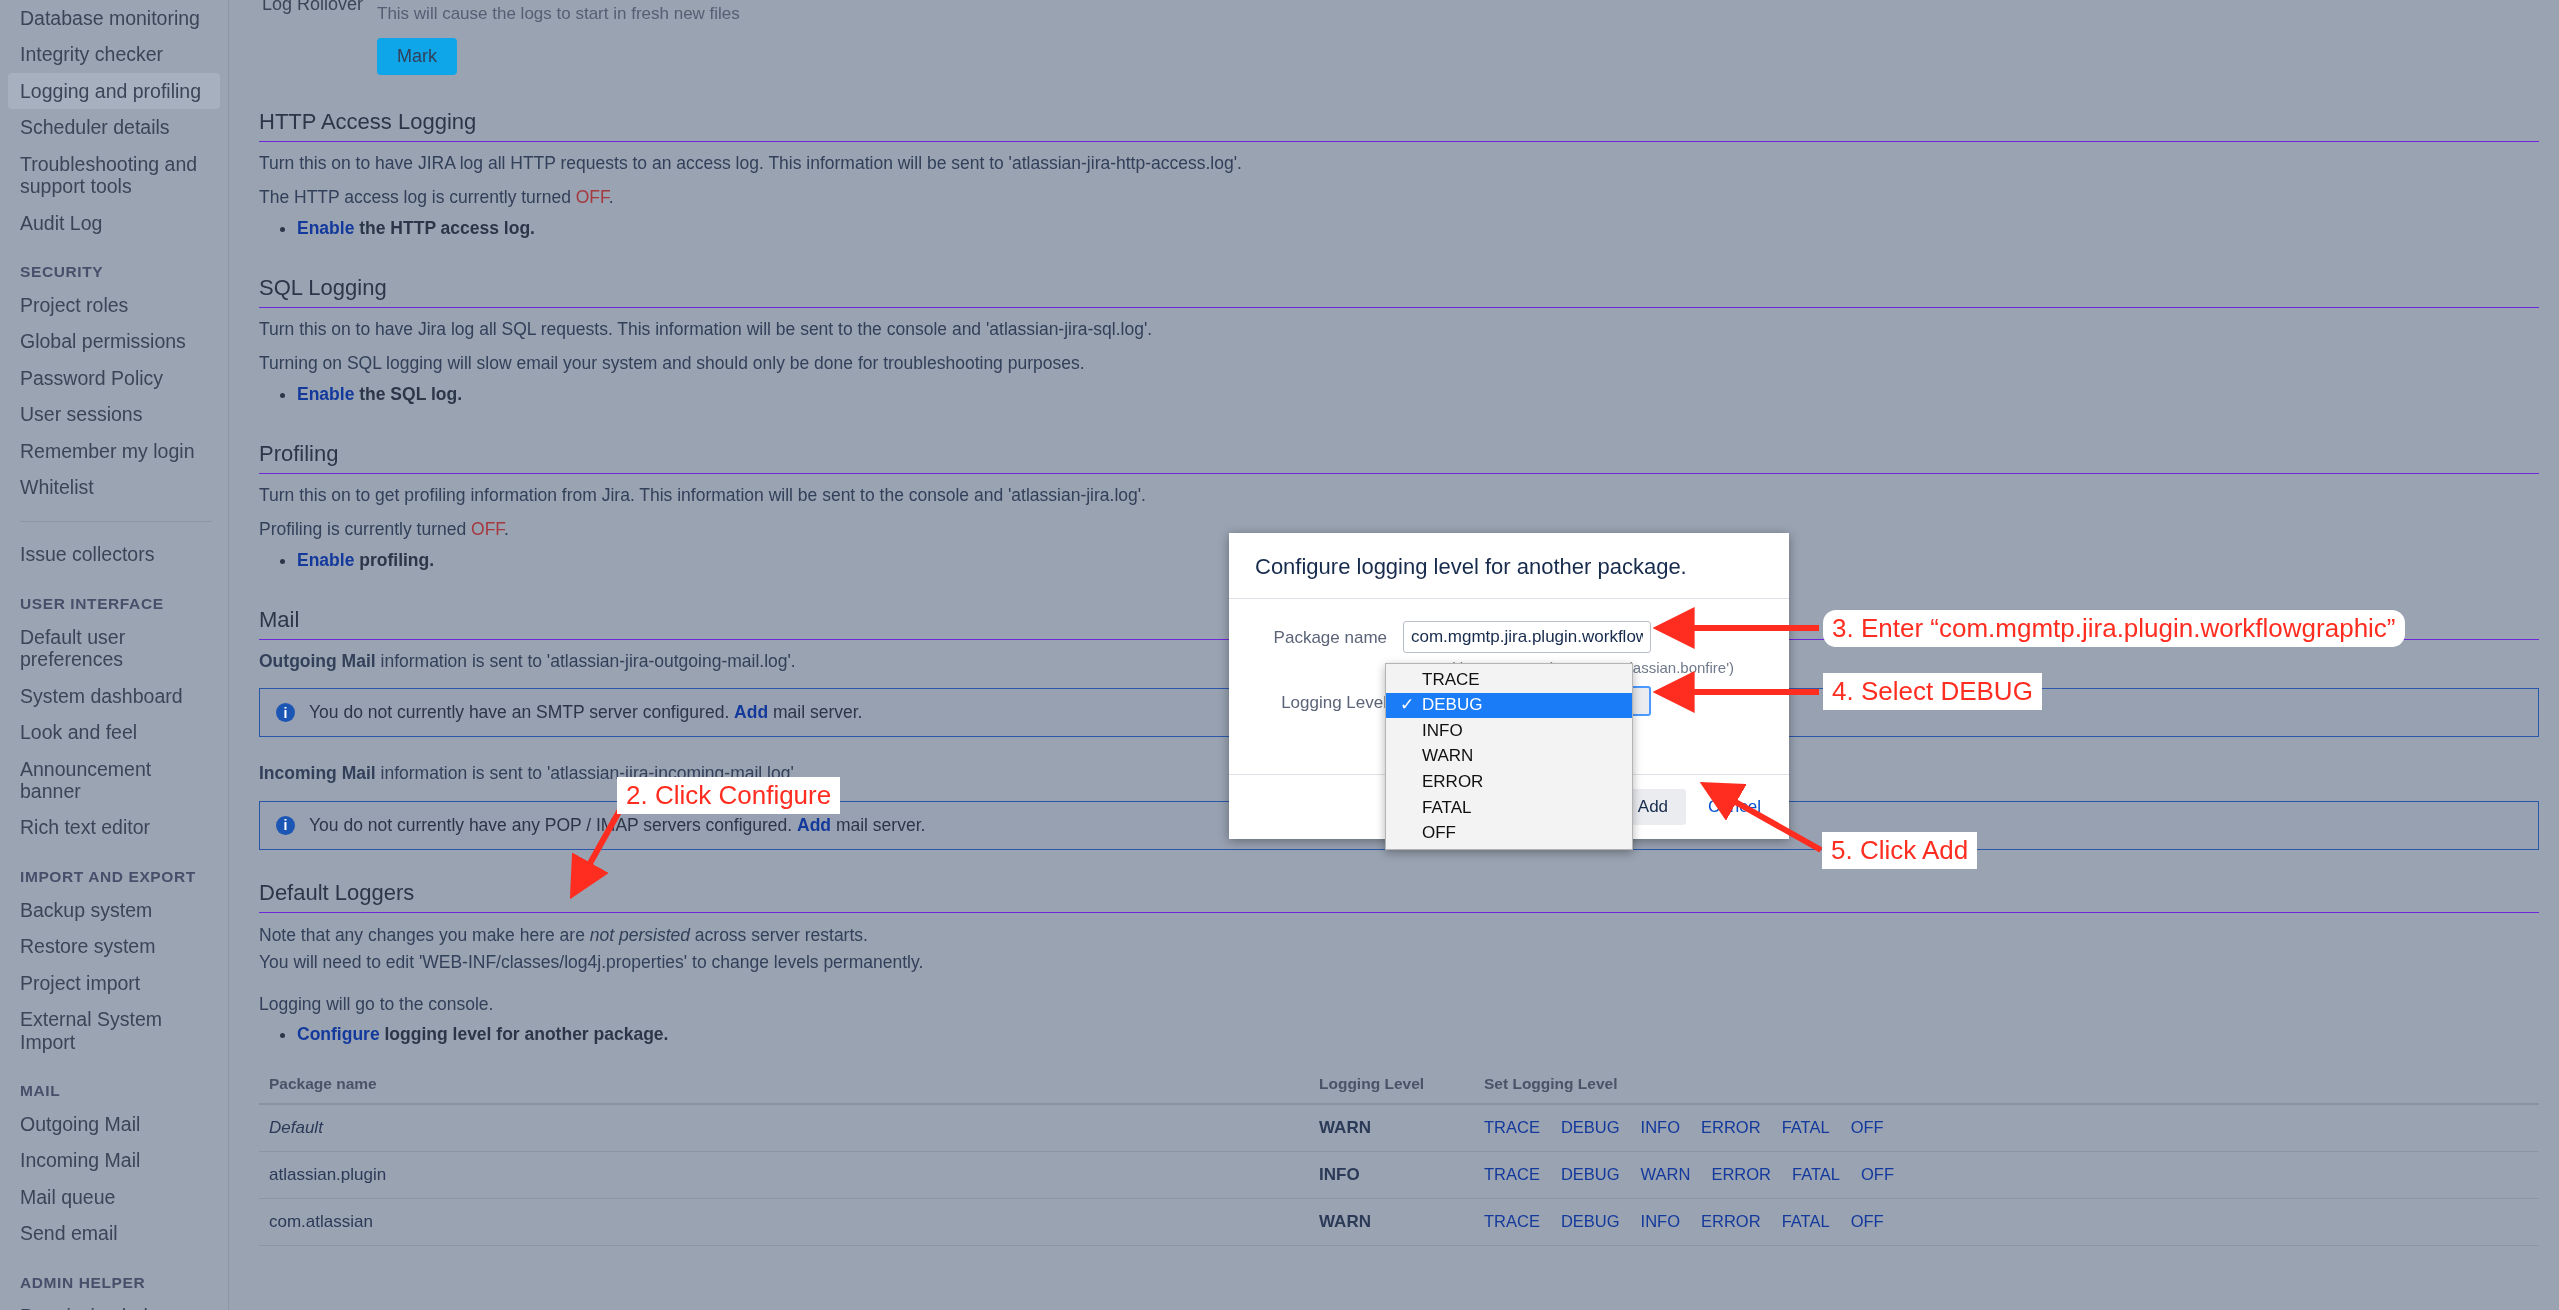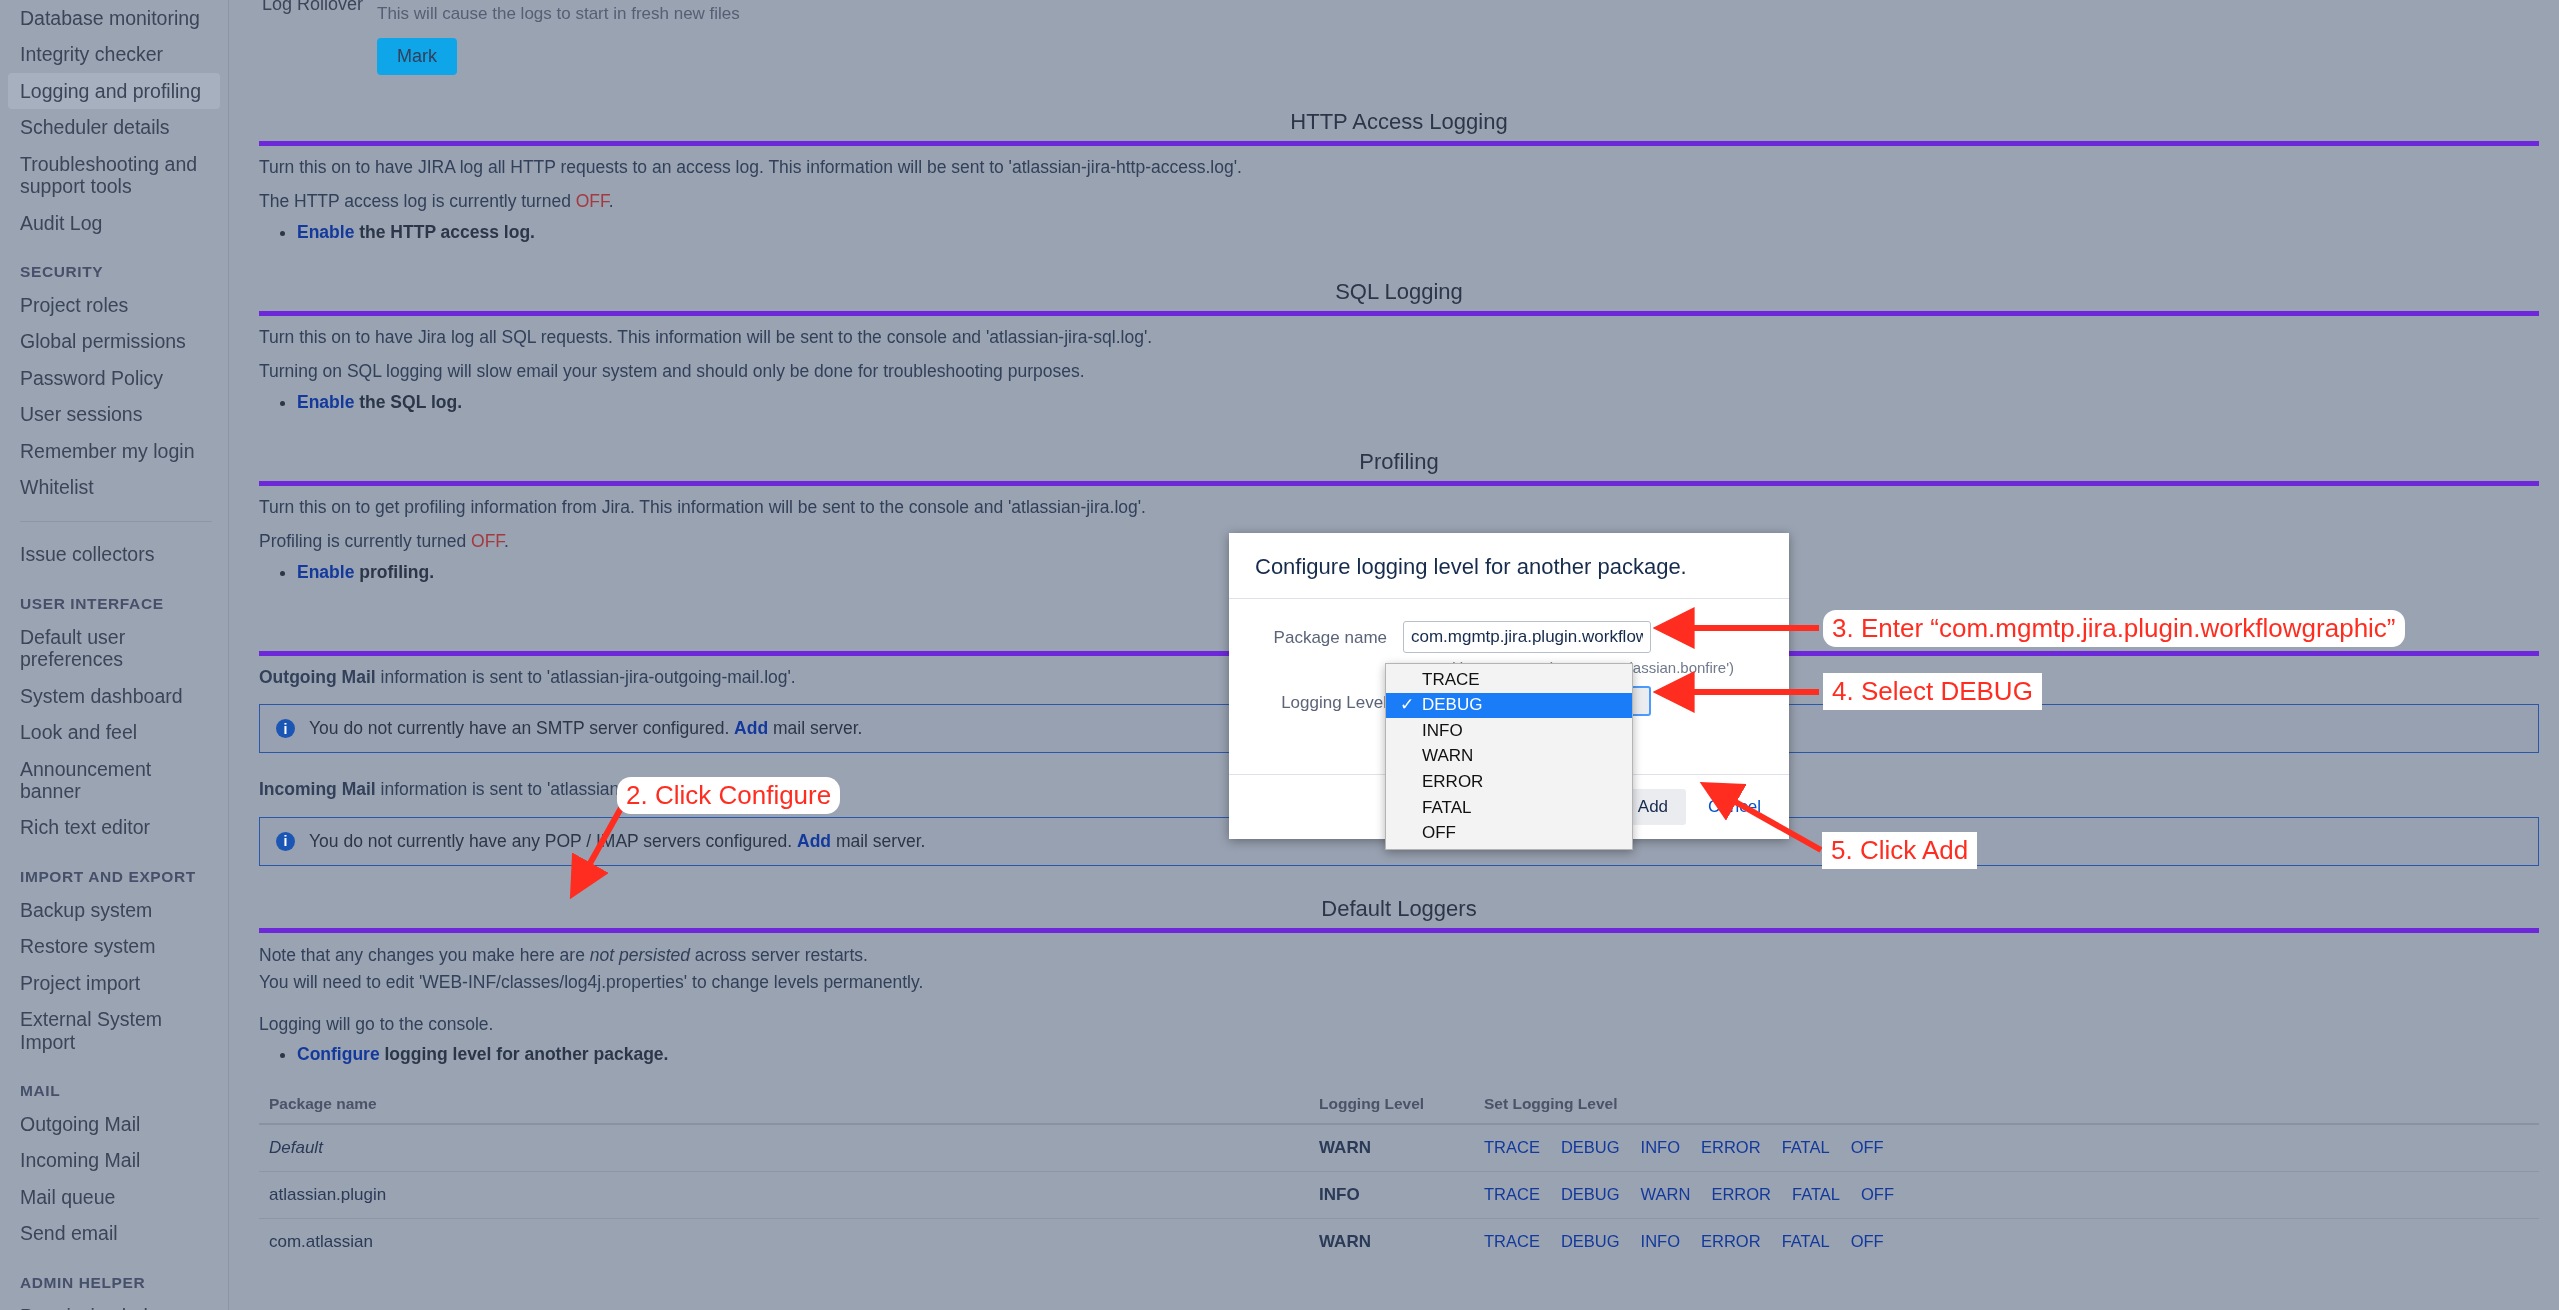--- a/index.html
+++ b/index.html
@@ -93,22 +93,21 @@
     font-family: "Liberation Sans", sans-serif;
     padding: 8px 20px;
     cursor: pointer;
   }
   h2.sec {
     font-size: 22px;
     font-weight: 500;
     color: #2b3648;
     margin: 16px 0 0 0;
     padding-bottom: 6px;
-    border-bottom: 5px solid #6d28d9;
-    text-align: center;
+    border-bottom: 1px solid #6d28d9;
   }
   .sec-wrap { margin-top: 34px; }
   .para {
     font-size: 17.5px;
     color: #32405a;
     line-height: 1.45;
     margin: 9px 0 0 0;
   }
   .off { color: #a4393f; }
   .lnk { color: #13399c; text-decoration: none; cursor: pointer; font-weight: bold; }
@@ -495,16 +494,16 @@
       <line x1="1590" y1="692" x2="1432" y2="692" stroke="#ff2d20" stroke-width="6" marker-end="url(#ah)"></line>
 
       <line x1="1592" y1="850" x2="1478" y2="786" stroke="#ff2d20" stroke-width="6" marker-end="url(#ah)"></line>
 
       <line x1="392" y1="808" x2="345" y2="892" stroke="#ff2d20" stroke-width="6" marker-end="url(#ah)"></line>
     </svg>
 
     <div class="anno" style="left:1594px; top:610px;border-radius:13px;">3. Enter “com.mgmtp.jira.plugin.workflowgraphic”</div>
     <div class="anno" style="left:1594px; top:673px;">4. Select DEBUG</div>
     <div class="anno" style="left:1593px; top:832px;">5. Click Add</div>
-    <div class="anno" style="left:388px; top:777px;border-radius:14px;">2. Click Configure</div>
+    <div class="anno" style="left:388px; top:777px;">2. Click Configure</div>
 
   </div>
 </div>
 
 </body></html>

